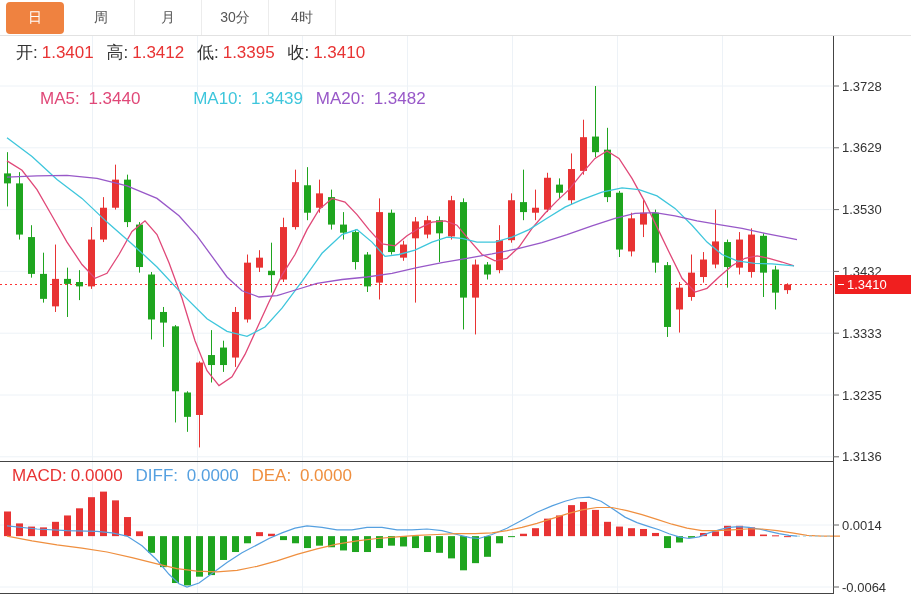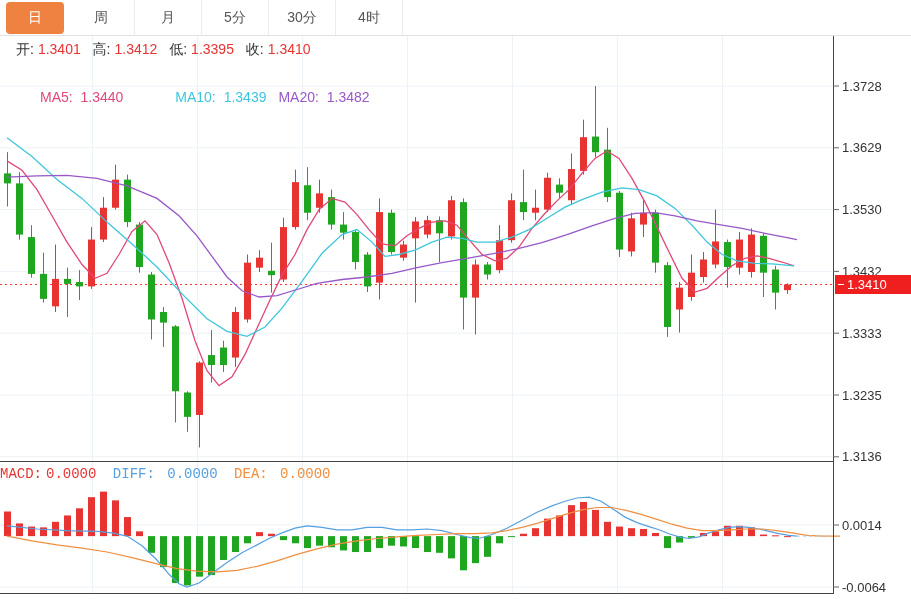--- a/index.html
+++ b/index.html
@@ -5,30 +5,30 @@
   html,body{margin:0;padding:0;background:#fff;}
   body{font-family:"Liberation Sans","DejaVu Sans",sans-serif;}
   .app{position:relative;width:911px;height:599px;overflow:hidden;background:#fff;}
   #chart{position:absolute;left:0;top:0;z-index:1;}
   .tabbar{position:absolute;top:0;left:0;width:911px;height:36px;background:#fff;
     border-bottom:1px solid #e2e2e2;display:flex;z-index:3;box-sizing:border-box;}
   .tab{width:67px;height:35px;display:flex;align-items:center;justify-content:center;
     font-size:14px;color:#555;border-right:1px solid #ececec;cursor:pointer;box-sizing:border-box;}
   .tab.active{background:var(--accent,#ef8240);color:#fff;border-radius:4px;border-right:none;
     width:58px;height:32px;margin:2px 4px 0 6px;}
-  .row{position:absolute;z-index:2;font-size:14px;white-space:nowrap;}
+  .row{position:absolute;z-index:2;font-size:17px;white-space:nowrap;}
   .row span{margin-right:4px;}
   .grp{margin-right:14px;display:inline-block;}
   .quote-row{top:41px;left:16px;color:#333;}
   .quote-row .val{color:var(--up,#e83333);}
   .ma-row{top:61px;left:16px;}
   .ma-row .ma5{color:var(--ma5,#e04878);margin-left:24px;}
   .ma-row .ma10{color:var(--ma10,#3ec6dc);margin-left:40px;}
   .ma-row .ma20{color:var(--ma20,#9858c8);margin-top:28px;}
-  .macd-row{top:466px;left:0;font-family:Liberation Mono, monospace;}
+  .macd-row{top:466px;left:12px;}
   .macd-row .m{color:var(--up,#e83333);}
   .macd-row .d{color:var(--diff,#55a0e0);}
   .macd-row .e{color:var(--dea,#ef8f3f);}
   .price-tag{position:absolute;left:835px;top:275px;width:76px;height:19px;
     background:var(--tagbg,#f01f1f);color:#fff;font-size:13px;line-height:19px;
     padding-left:12px;box-sizing:border-box;z-index:4;}
   .price-tag::before{content:"";position:absolute;left:3px;top:9px;width:6px;border-top:1px solid #fff;}
 </style>
 </head>
 <body>
@@ -299,23 +299,20 @@
       <div class="tab active">
         <span>日</span>
       </div>
       <div class="tab">
         <span>周</span>
       </div>
       <div class="tab">
         <span>月</span>
       </div>
       <div class="tab">
-        <span>5分</span>
-      </div>
-      <div class="tab">
         <span>30分</span>
       </div>
       <div class="tab">
         <span>4时</span>
       </div>
     </div>
 
   <div class="row quote-row">
     <span class="grp"><span class="lbl">开:</span><span class="val">1.3401</span></span>
     <span class="grp"><span class="lbl">高:</span><span class="val">1.3412</span></span>

